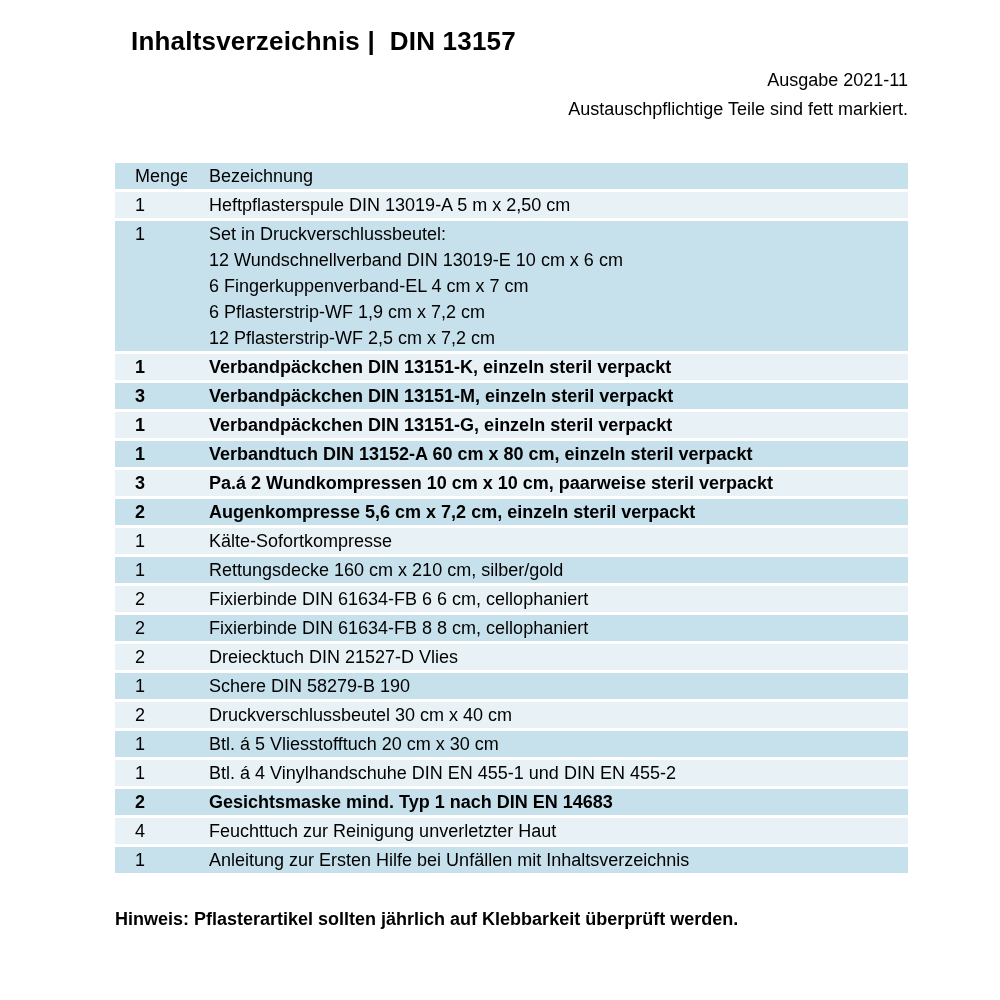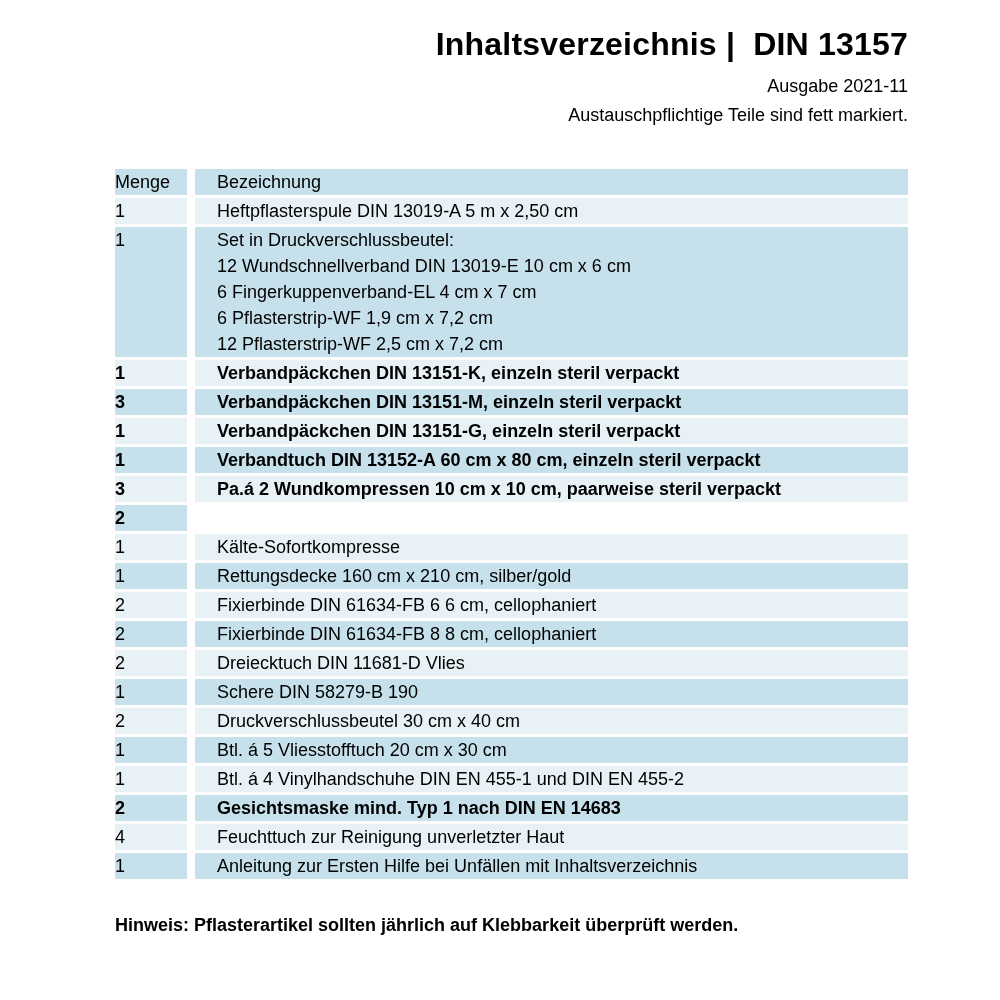--- a/index.html
+++ b/index.html
@@ -11,46 +11,44 @@
     font-family: "Liberation Sans", sans-serif;
     color: #000000;
   }
   .content {
     position: absolute;
     left: 115px;
     top: 26px;
     width: 793px;
   }
   .page-title {
-    font-size: 32px;
+    font-size: 26px;
     font-weight: bold;
     margin: 0 0 11px 16px;
     white-space: pre;
     letter-spacing: 0.2px;
-    text-align: right;
   }
   .sub-line {
     font-size: 18px;
     line-height: 24px;
     margin: 0 0 5px 0;
     text-align: right;
   }
   .table {
     margin-top: 42px;
   }
   .trow {
     display: flex;
     margin-bottom: 3px;
     font-size: 18px;
   }
   .qty-cell {
     width: 72px;
     flex: 0 0 72px;
-    margin-right: 8px;
-    padding-left: 0;
+    padding-left: 20px;
     box-sizing: border-box;
   }
   .desc-cell {
     flex: 1;
     padding-left: 22px;
     box-sizing: border-box;
   }
   .line {
     line-height: 26px;
     white-space: pre;
@@ -147,20 +145,23 @@
     </div>
     <div class="desc-cell">
             <div class="line">Pa.á 2 Wundkompressen 10 cm x 10 cm, paarweise steril verpackt</div>
           </div>
   </div>
 
   <div class="trow dark bold">
     <div class="qty-cell">
       <div class="line">2</div>
     </div>
+    <div class="desc-cell">
+            <div class="line">Augenkompresse 5,6 cm x 7,2 cm, einzeln steril verpackt</div>
+          </div>
   </div>
 
   <div class="trow light">
     <div class="qty-cell">
       <div class="line">1</div>
     </div>
     <div class="desc-cell">
             <div class="line">Kälte-Sofortkompresse</div>
           </div>
   </div>
@@ -190,21 +191,21 @@
     <div class="desc-cell">
             <div class="line">Fixierbinde DIN 61634-FB 8 8 cm, cellophaniert</div>
           </div>
   </div>
 
   <div class="trow light">
     <div class="qty-cell">
       <div class="line">2</div>
     </div>
     <div class="desc-cell">
-            <div class="line">Dreiecktuch DIN 11681-D Vlies</div>
+            <div class="line">Dreiecktuch DIN 21527-D Vlies</div>
           </div>
   </div>
 
   <div class="trow dark">
     <div class="qty-cell">
       <div class="line">1</div>
     </div>
     <div class="desc-cell">
             <div class="line">Schere DIN 58279-B 190</div>
           </div>

